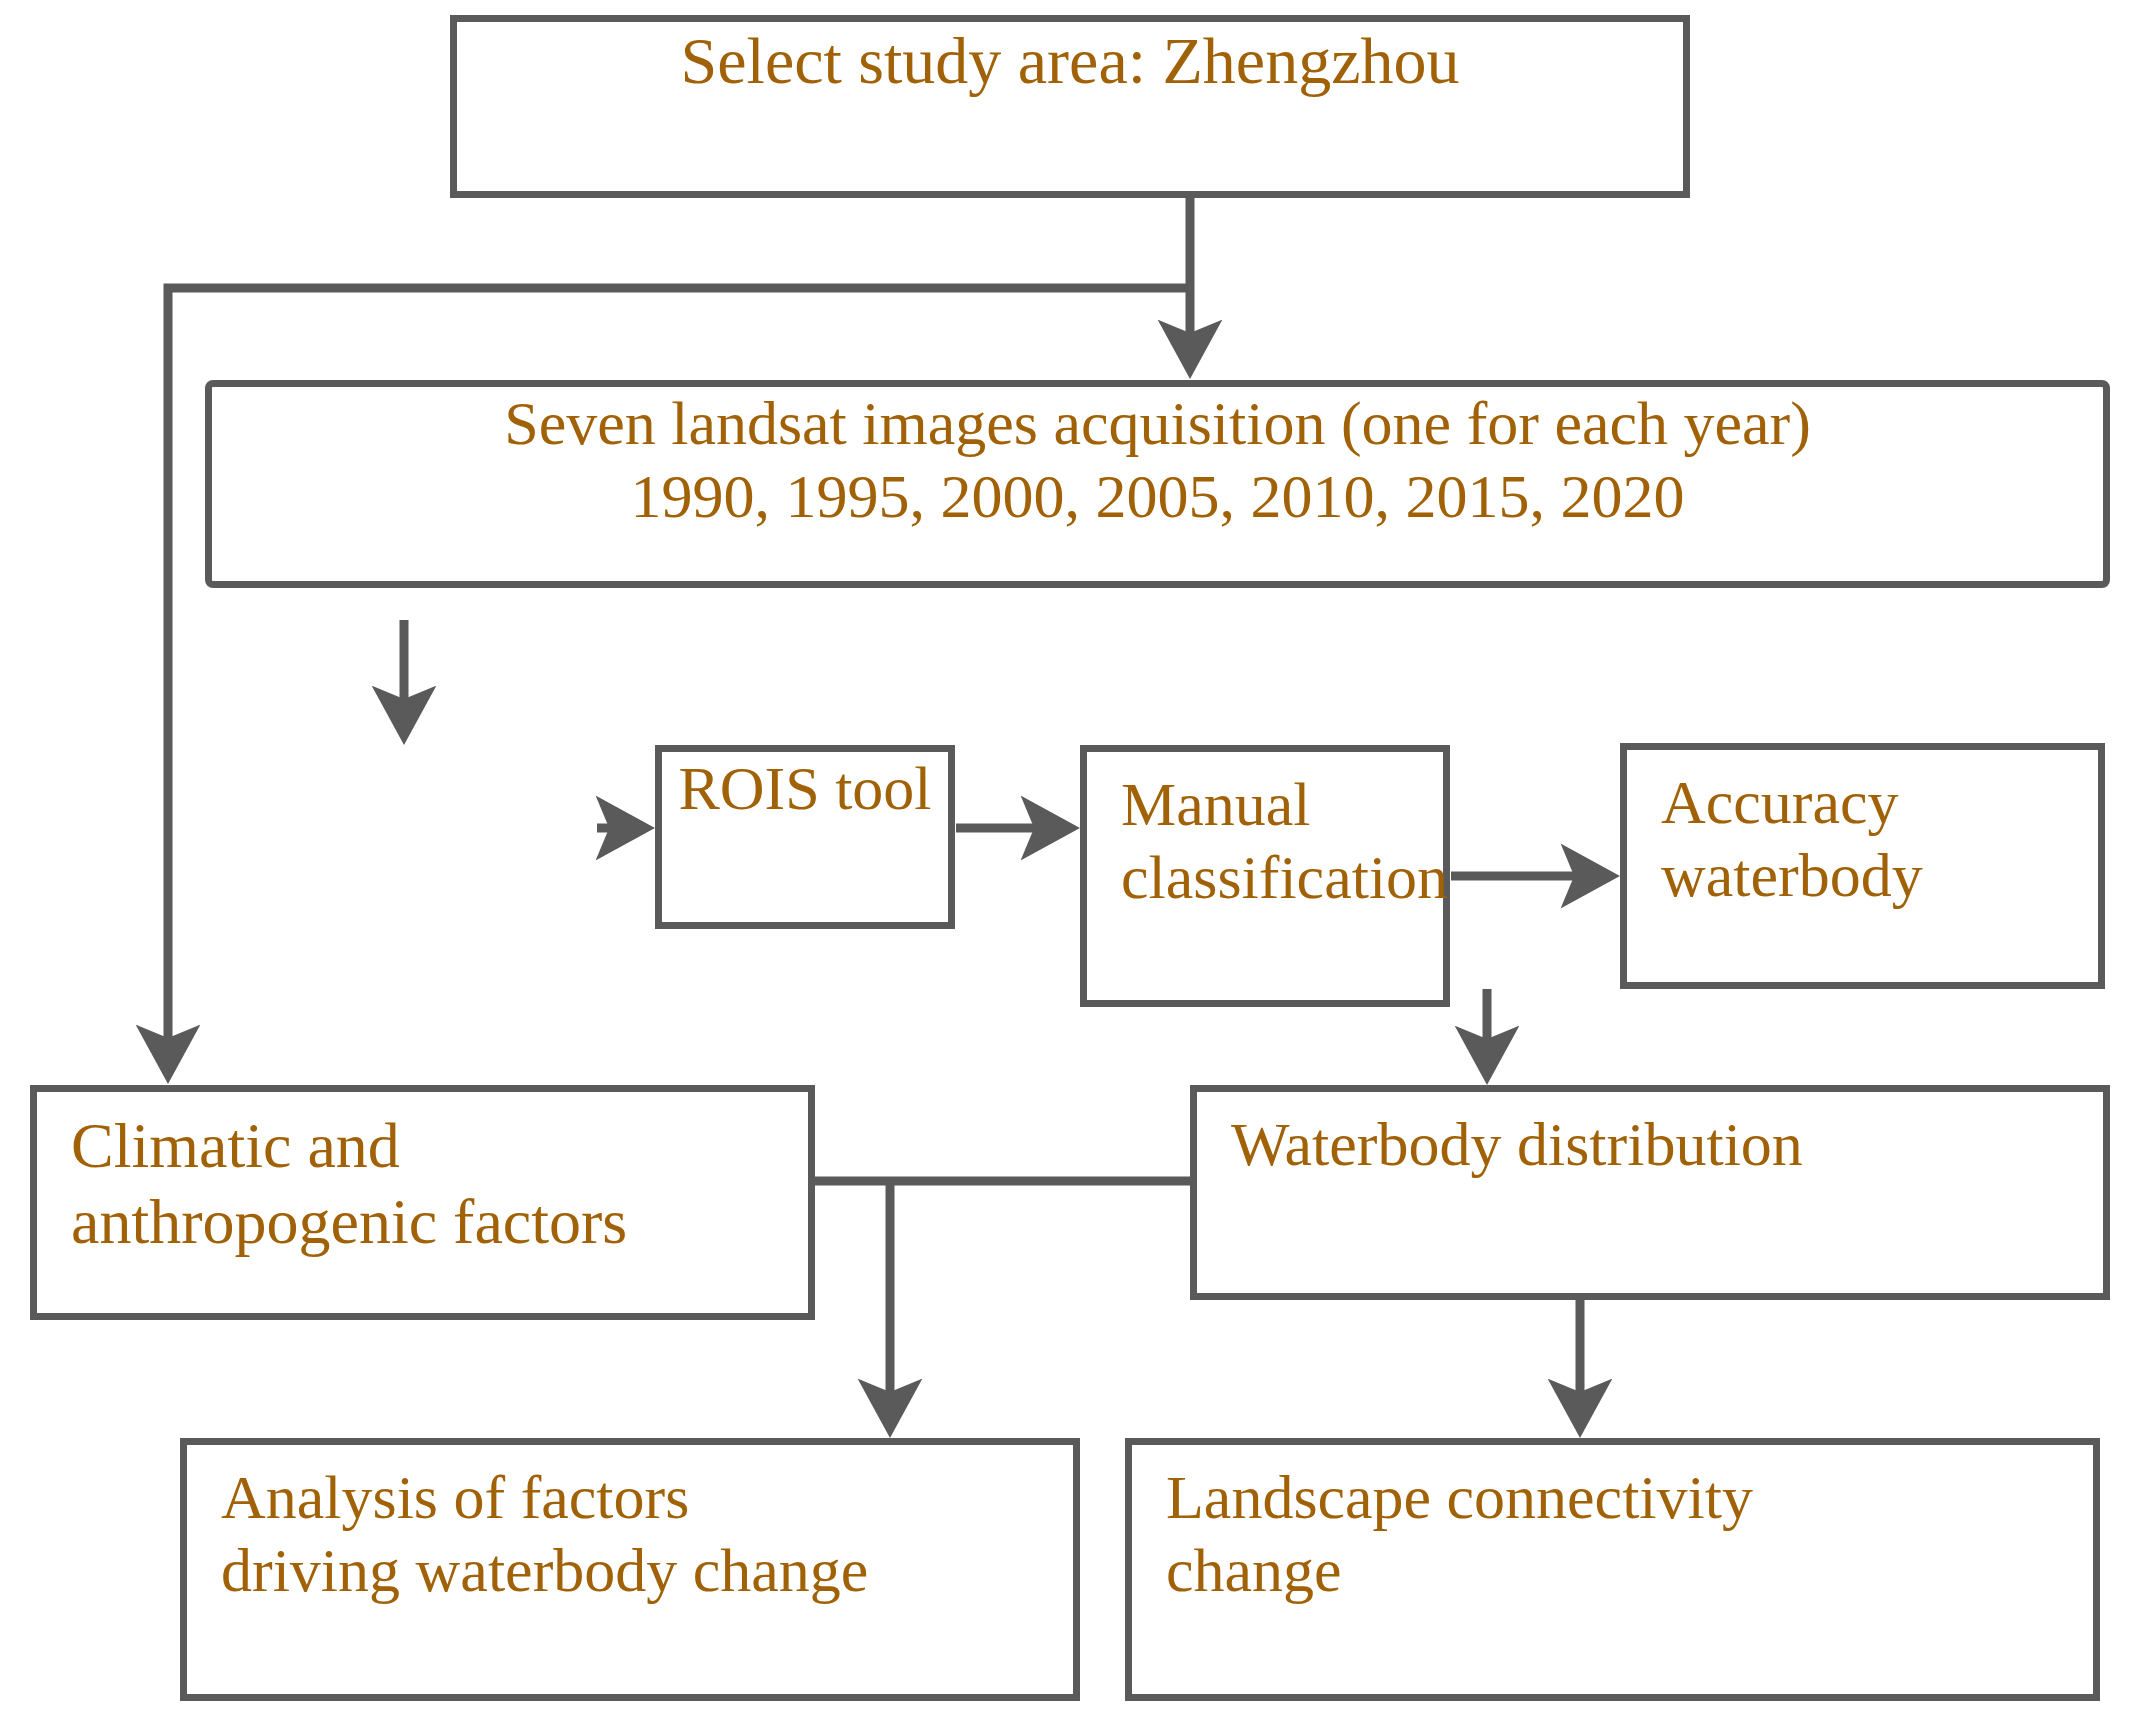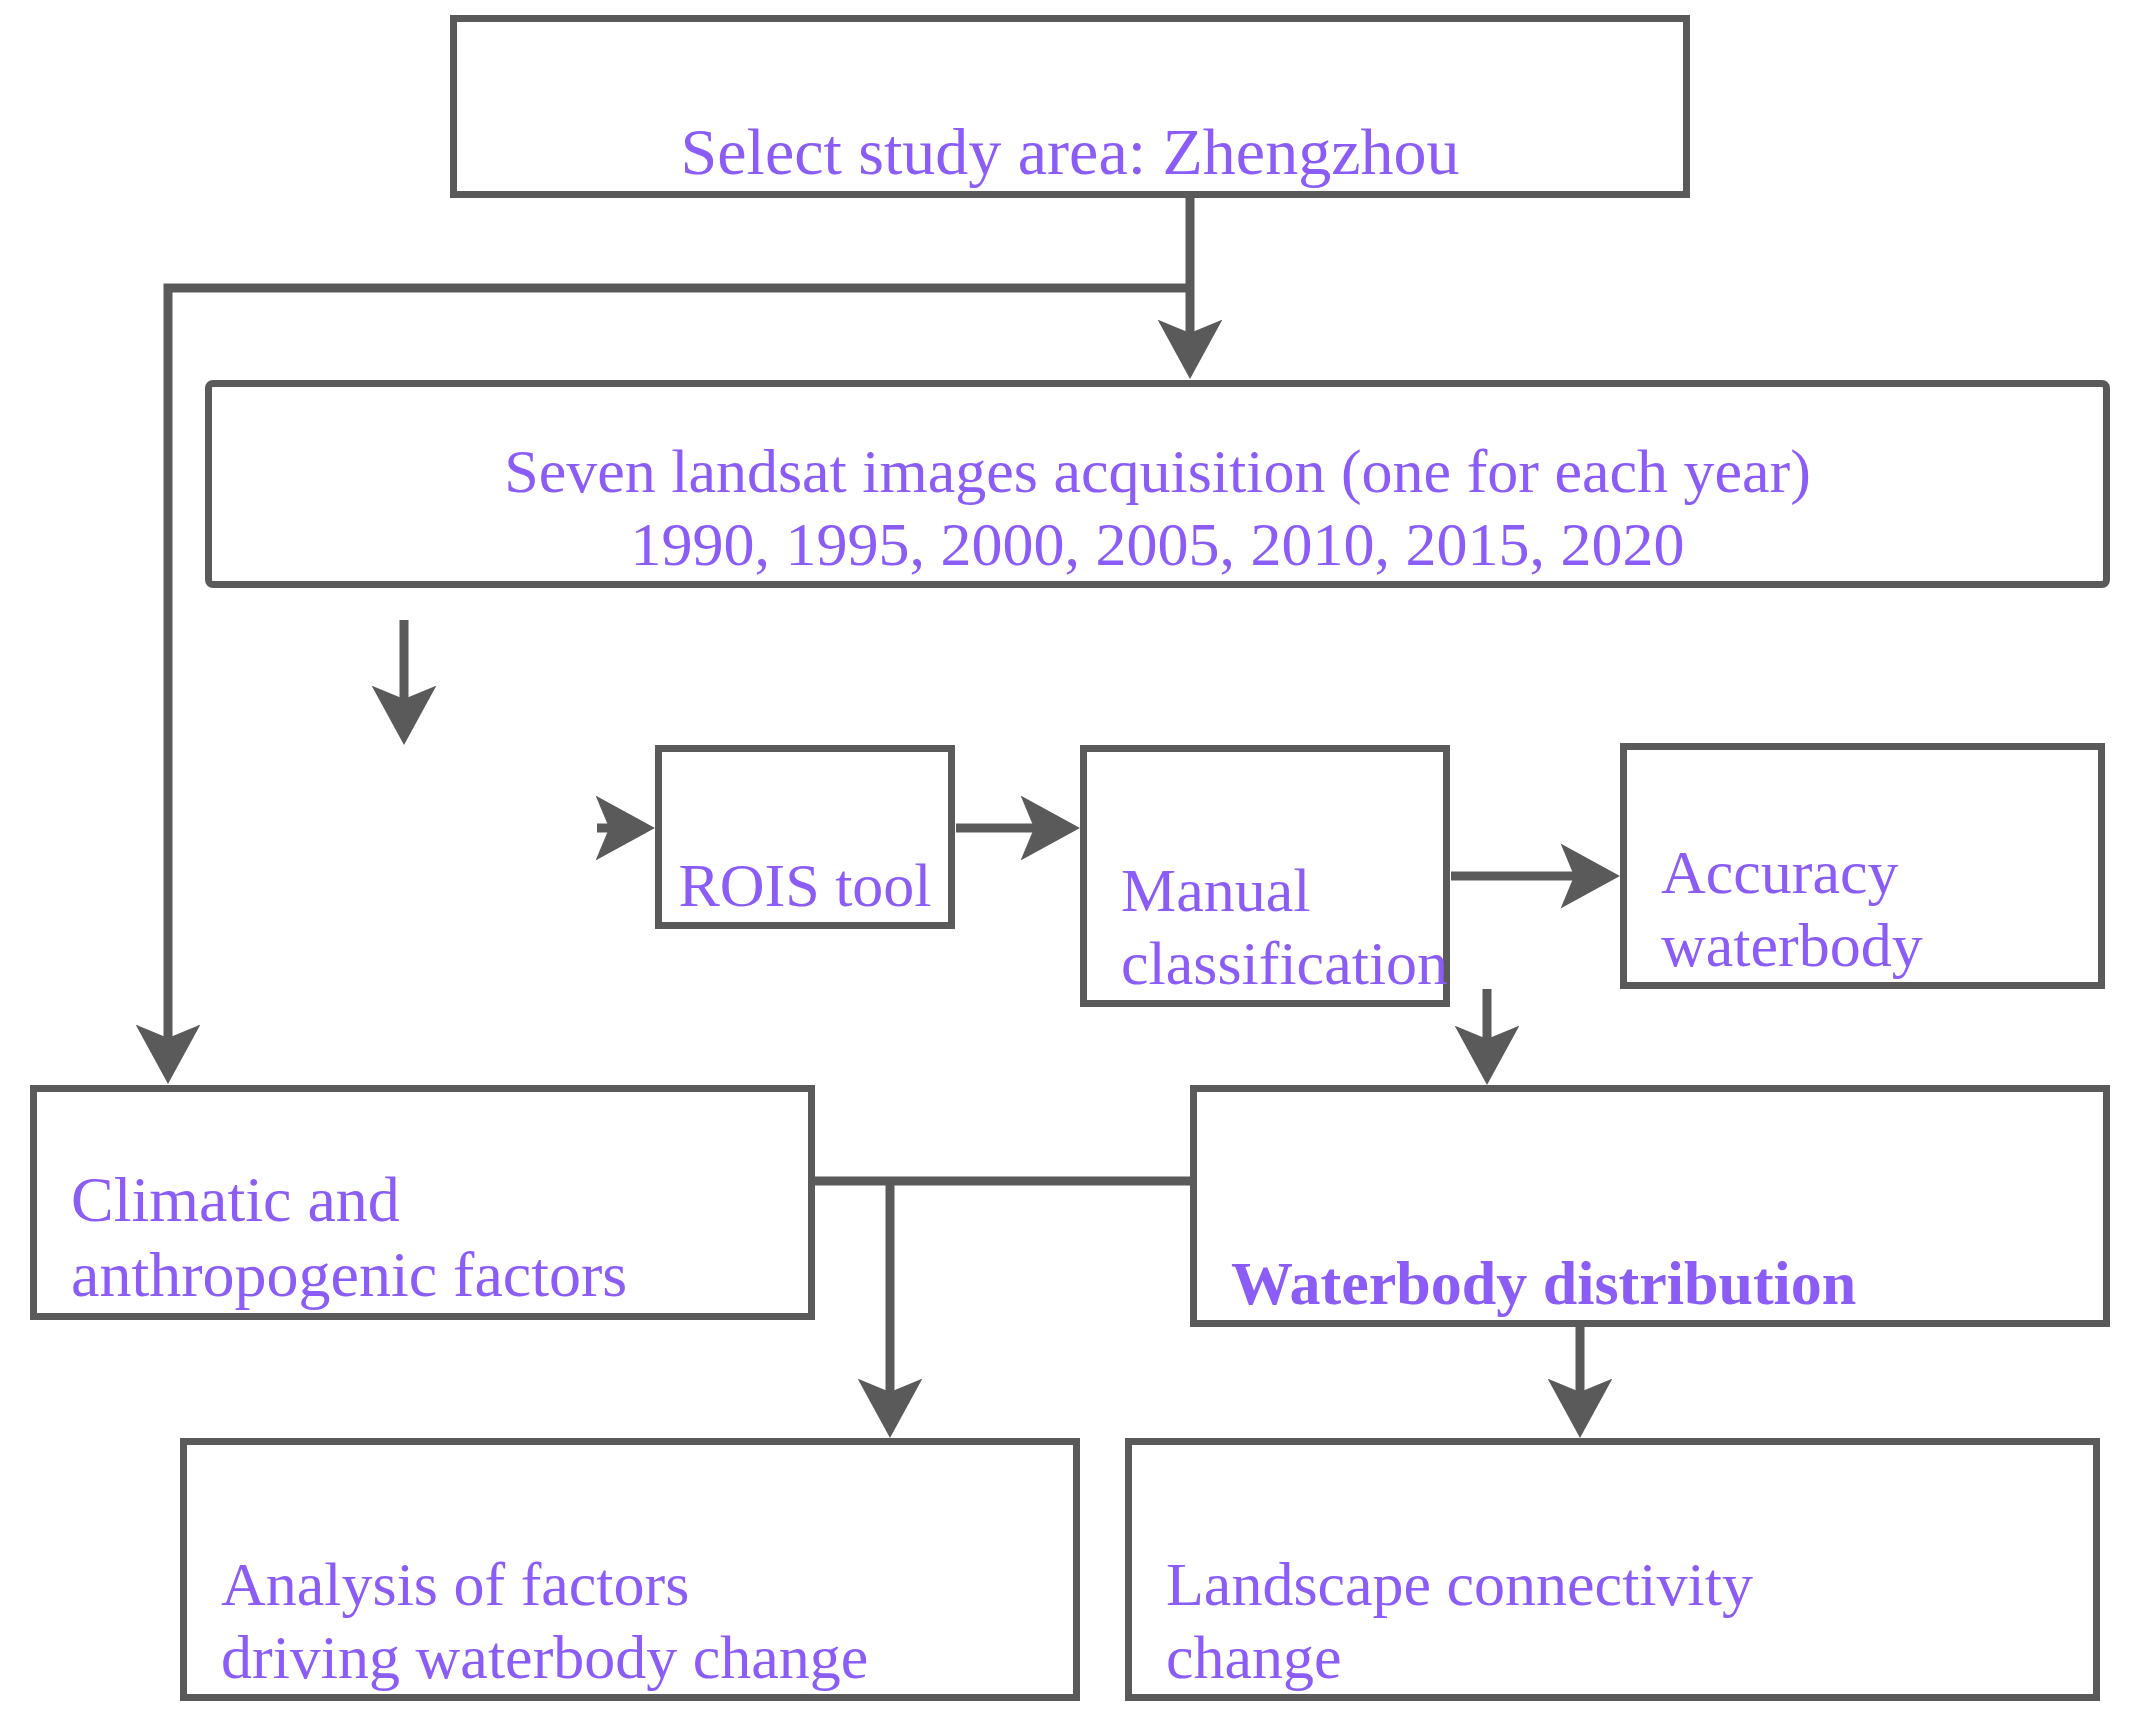--- a/index.html
+++ b/index.html
@@ -15,22 +15,22 @@
     background: #ffffff;
     font-family: "Liberation Serif", "DejaVu Serif", serif;
     overflow: hidden;
   }
   .node {
     position: absolute;
     box-sizing: border-box;
     border: 7px solid #5a5a5a;
     background: #ffffff;
     display: flex;
-    align-items: flex-end;
-    color: #8b5cf6;
+    align-items: flex-start;
+    color: #a16207;
     line-height: 1.18;
     z-index: 3;
   }
   .node .txt {
     display: block;
     width: 100%;
     white-space: pre-line;
   }
   .center .txt { text-align: center; padding: 0 14px; }
   .left .txt   { text-align: left;   padding: 0 0 0 34px; margin-top: 16px; }
@@ -119,21 +119,21 @@
   <div class="node left" style="left:1620px; top:743px; width:485px; height:246px; font-size:62px;">
     <span class="txt">Accuracy
 waterbody</span>
   </div>
 
   <div class="node left" style="left:30px; top:1085px; width:785px; height:235px; font-size:64px;">
     <span class="txt">Climatic and
 anthropogenic factors</span>
   </div>
 
-  <div class="node left" style="left:1190px; top:1085px; width:920px; height:242px; font-size:62px;font-weight:bold;">
+  <div class="node left" style="left:1190px; top:1085px; width:920px; height:215px; font-size:62px;">
     <span class="txt">Waterbody distribution</span>
   </div>
 
   <div class="node left" style="left:180px; top:1438px; width:900px; height:263px; font-size:62px;">
     <span class="txt">Analysis of factors
 driving waterbody change</span>
   </div>
 
   <div class="node left" style="left:1125px; top:1438px; width:975px; height:263px; font-size:62px;">
     <span class="txt">Landscape connectivity

